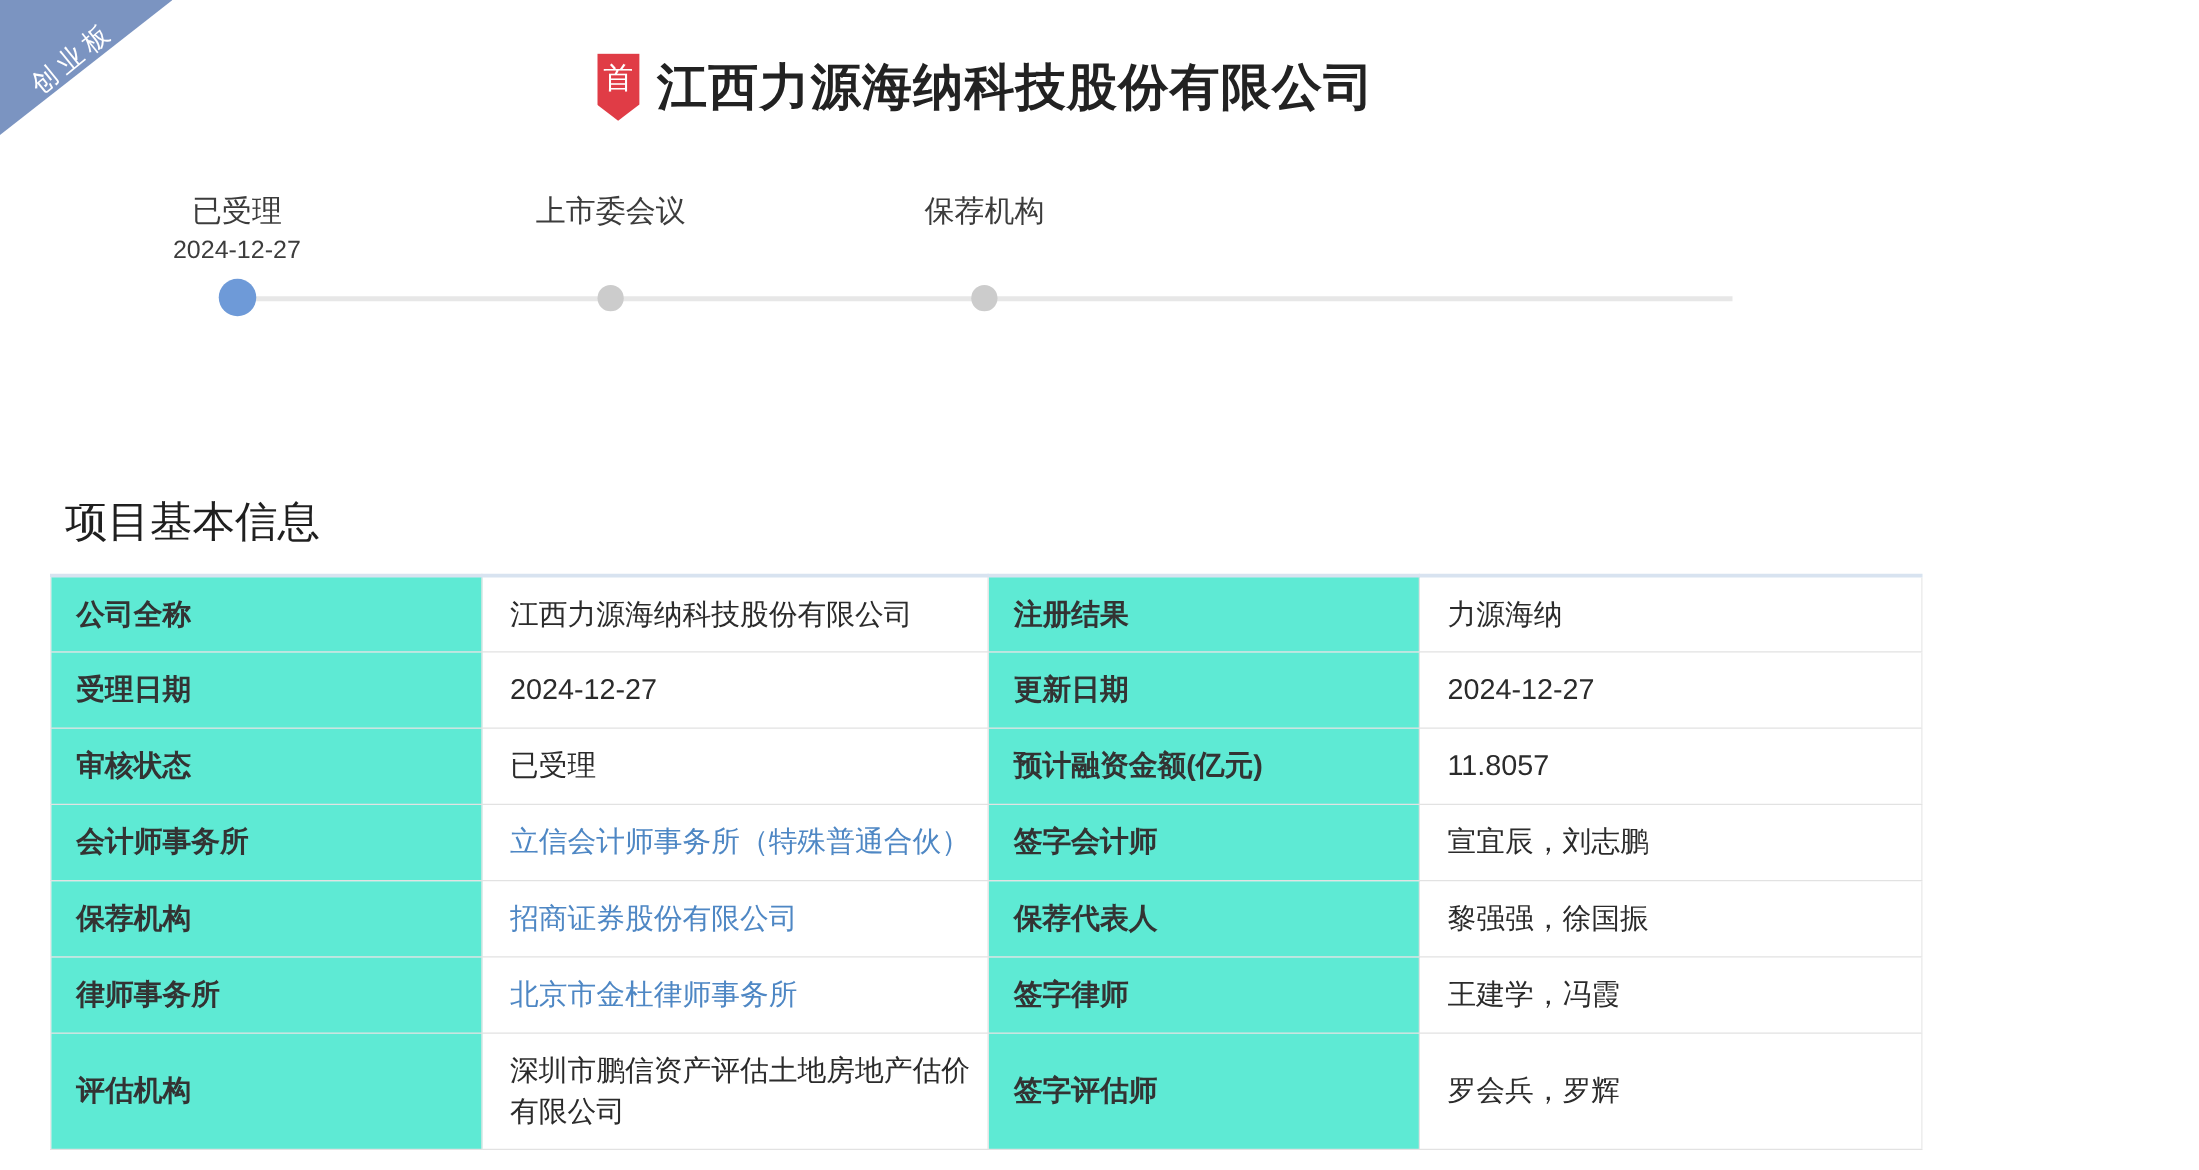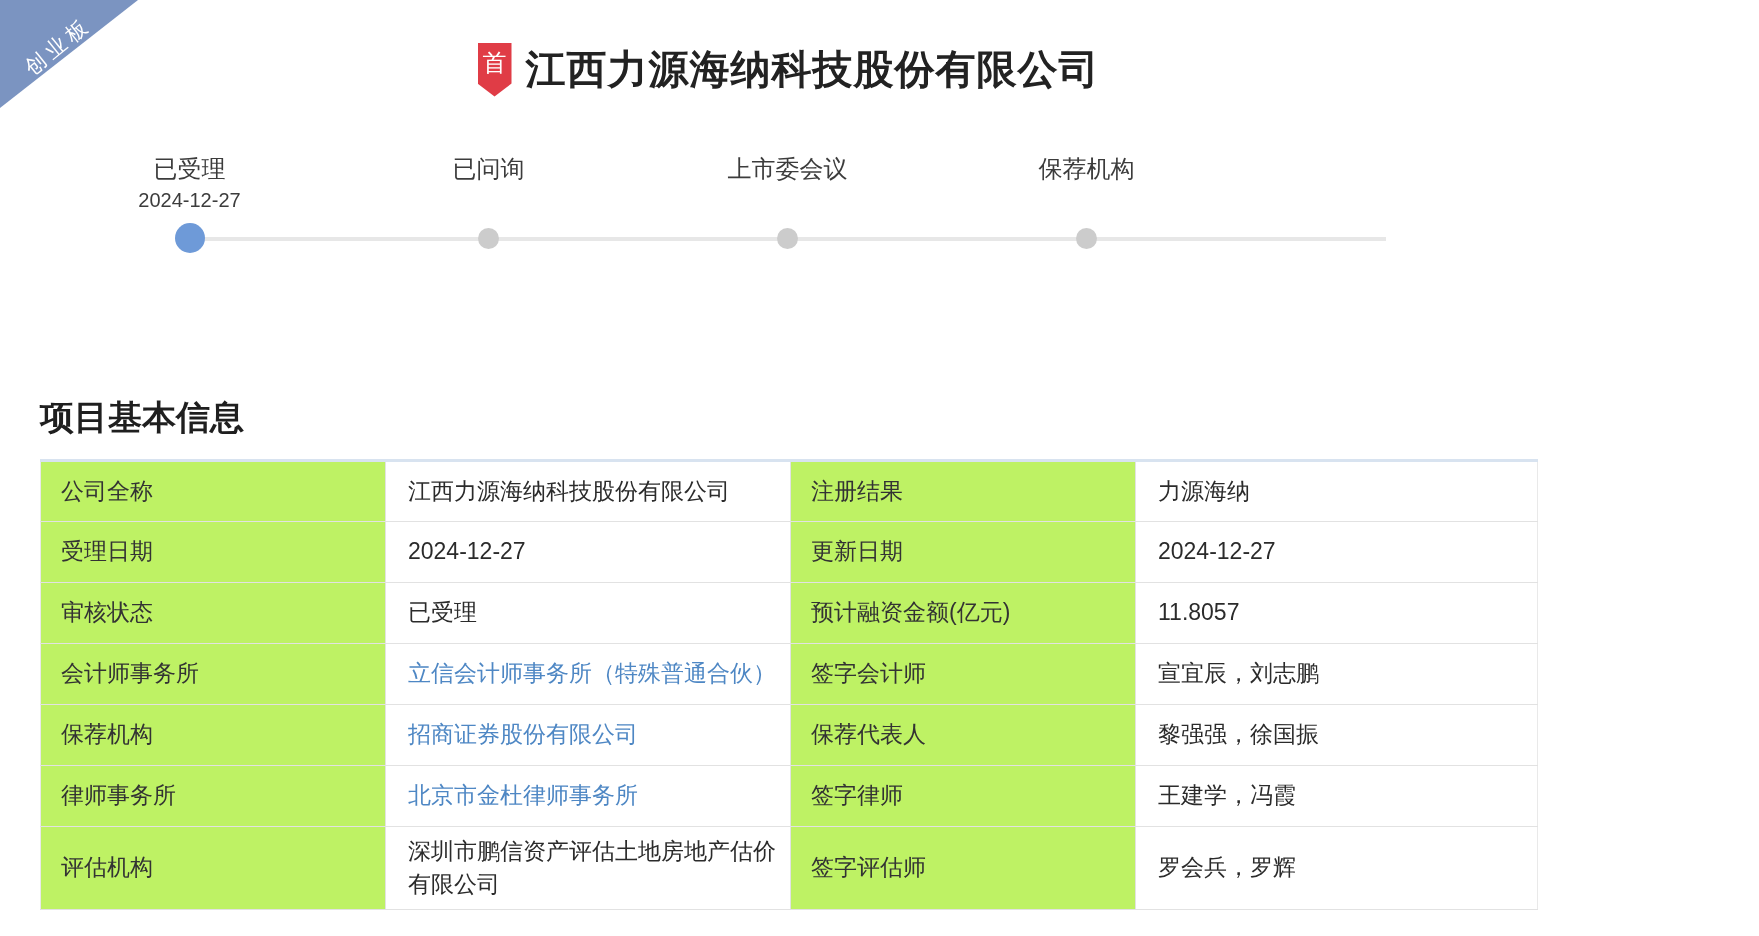--- a/index.html
+++ b/index.html
@@ -41,37 +41,37 @@
   .dot-area { height:34px; display:flex; align-items:center; justify-content:center; }
   .dot { border-radius:50%; position:relative; z-index:2; }
   .dot.active { width:30px; height:30px; background:#6e9ad8; }
   .dot.inactive { width:21px; height:21px; background:#cccccc; }
   .step-line {
     position:absolute; left:150px; width:1196px; top:84px; height:4px;
     background:#e7e7e7; z-index:1;
   }
 
   
-  .section-title { font-size:34px; font-weight:bold; color:#1f1f1f; margin:140px 0 0 40px; }
+  .section-title { font-size:34px; font-weight:normal; color:#1f1f1f; margin:140px 0 0 52px; }
 
   
   .info-table {
     width:1497px; margin:18px 0 0 40px; border-collapse:collapse; table-layout:fixed;
     border-top:3px solid #d8e3f0; border-left:1px solid #e9e9e9;
     border-right:1px solid #e9e9e9; border-bottom:1px solid #e2e2e2;
     font-size:23px;
   }
   .info-table td {
     border-bottom:1px solid #e2e2e2; border-right:1px solid #e2e2e2;
     vertical-align:middle; line-height:1.45;
   }
   .info-table td:last-child { border-right:none; }
   .info-table tr { height:61px; }
-  .info-table tr.tall { height:83px; }
-  td.lbl { background:#bef264; color:#333; padding-left:20px; }
+  .info-table tr.tall { height:93px; }
+  td.lbl { background:#5eead4; color:#333; padding-left:20px;font-weight:bold; }
   td.val { background:#fff; color:#2b2b2b; padding-left:22px; padding-right:6px; }
   td.val a { color:#4e87c4; text-decoration:none; cursor:pointer; }
 </style>
 </head>
 <body>
 
 <div class="corner">
   <div class="corner-text">创业板</div>
 </div>
 
@@ -81,27 +81,20 @@
 </div>
 
 <div class="stepper">
   <div class="step-line"></div>
   <div class="steps">
     <div class="step">
       <div class="step-label">已受理</div>
       <div class="step-date">2024-12-27</div>
       <div class="dot-area">
           <div class="dot active"></div>
-        </div>
-    </div>
-    <div class="step">
-      <div class="step-label">已问询</div>
-      <div class="step-date"></div>
-      <div class="dot-area">
-          <div class="dot inactive"></div>
         </div>
     </div>
     <div class="step">
       <div class="step-label">上市委会议</div>
       <div class="step-date"></div>
       <div class="dot-area">
           <div class="dot inactive"></div>
         </div>
     </div>
     <div class="step">

